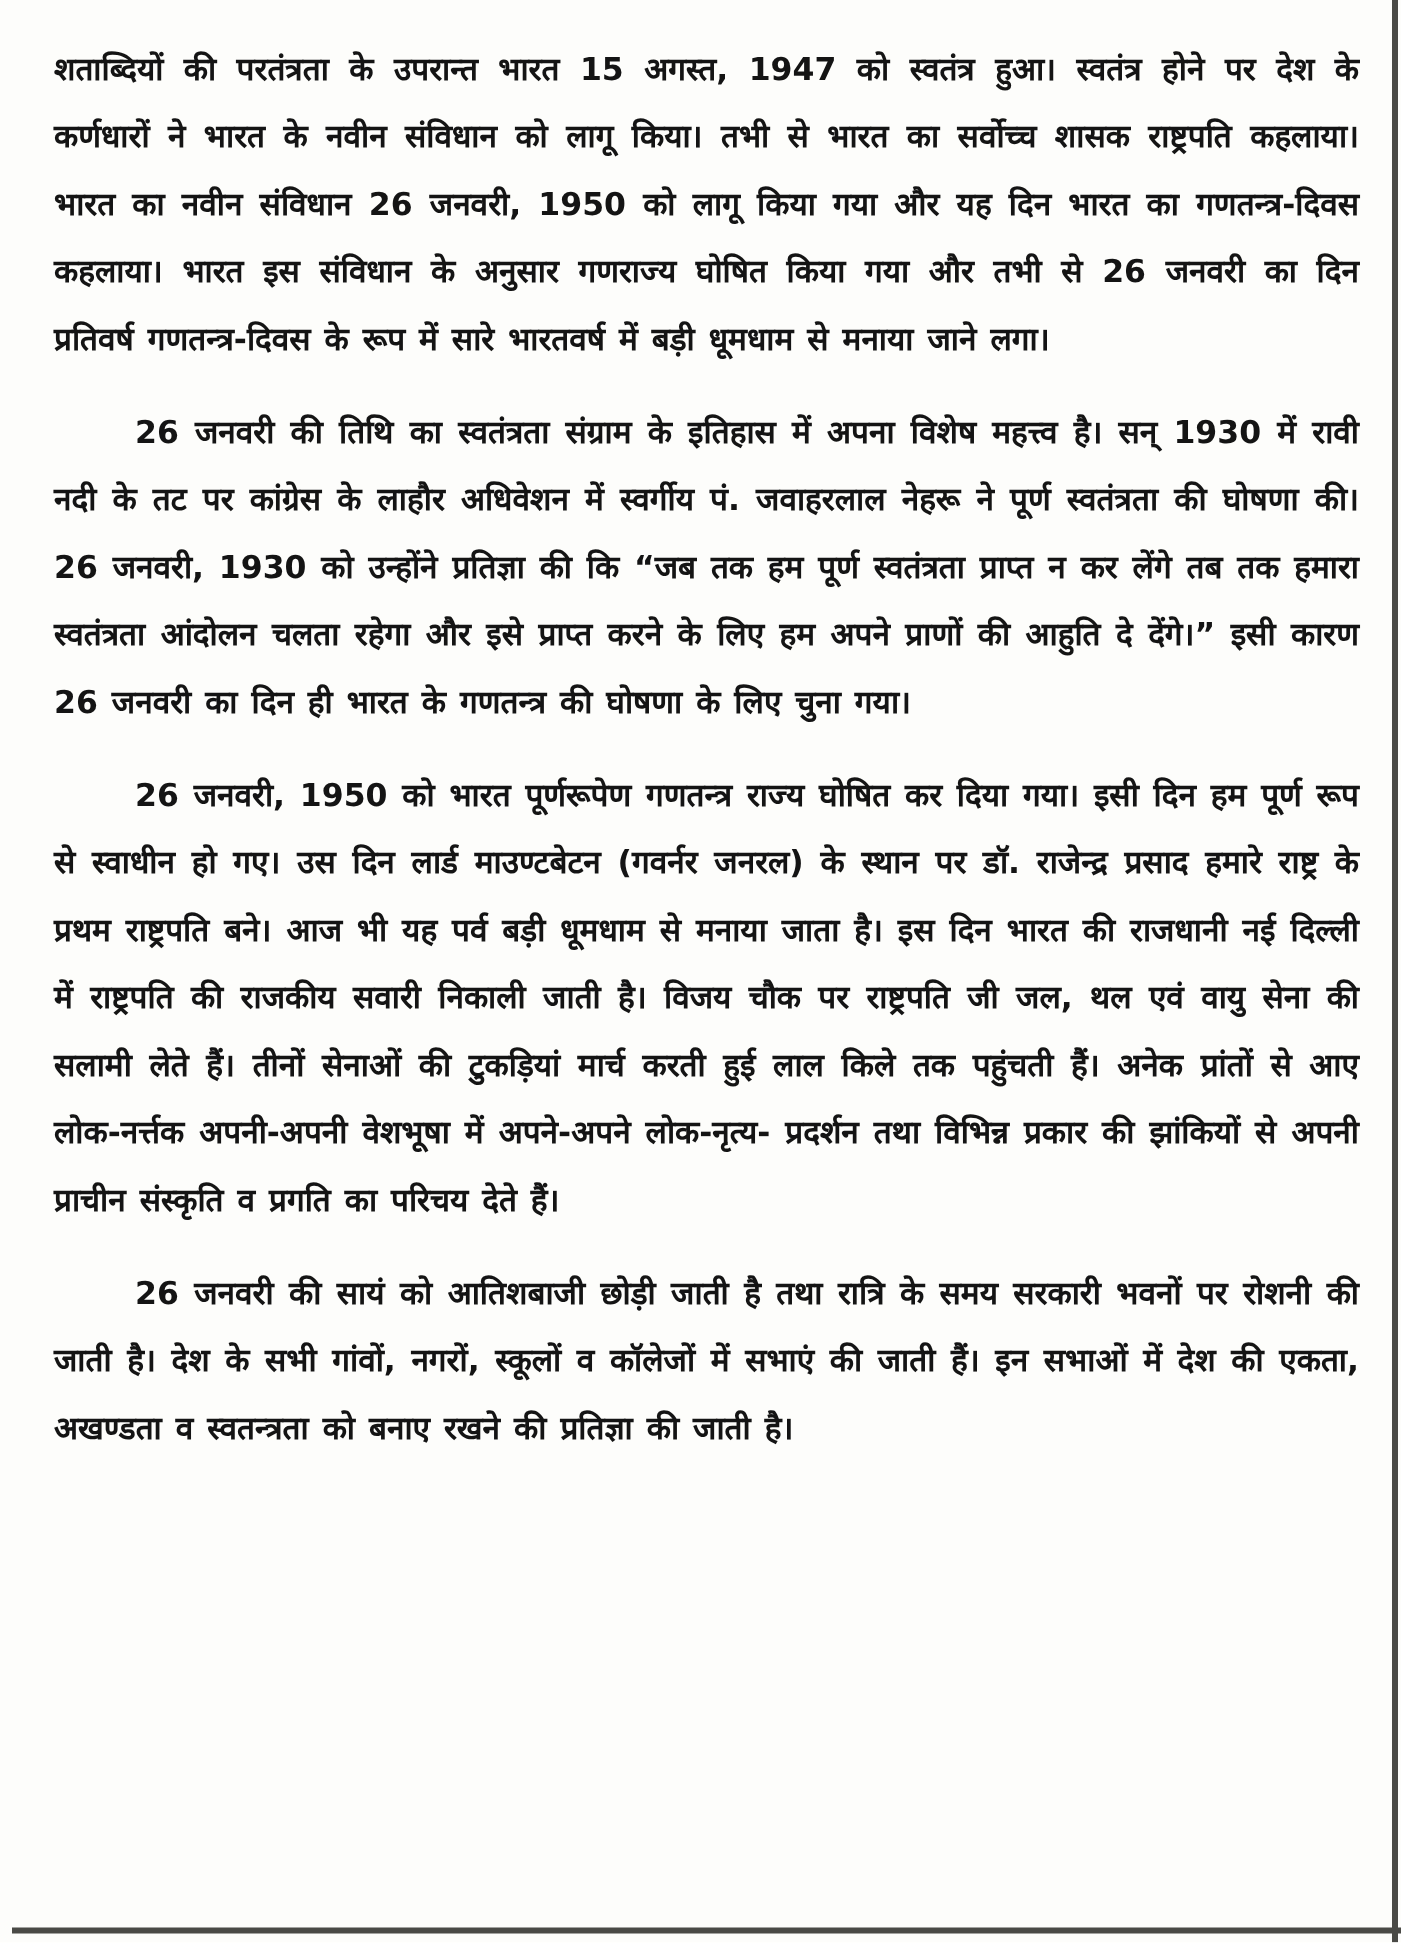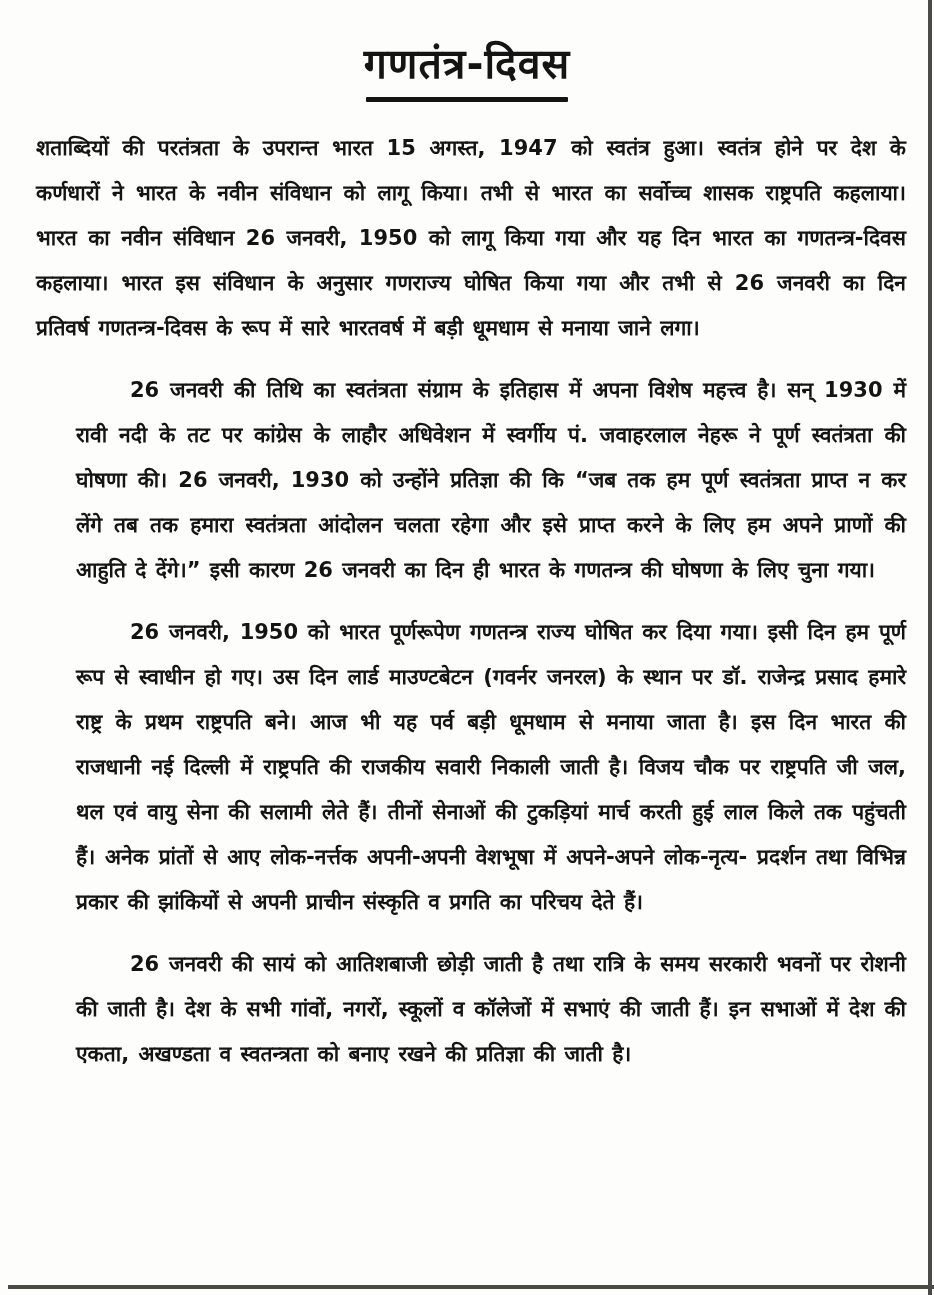--- a/index.html
+++ b/index.html
@@ -42,21 +42,21 @@
   }
   .para {
     font-size: 21px;
     font-weight: 700;
     line-height: 45px;
     text-align: justify;
     color: var(--ink);
     margin-bottom: 17px;
     word-spacing: 2px;
   }
-  .para.indent { text-indent: 54px; margin-left: 40px; }
+  .para.indent { text-indent: 54px; }
   .scan-edge-right {
     position: absolute;
     top: 0;
     right: 2px;
     width: 4px;
     height: 100%;
     background: var(--scan-edge);
   }
   .scan-edge-bottom {
     position: absolute;
@@ -65,24 +65,20 @@
     width: 926px;
     height: 4px;
     background: var(--scan-edge);
   }
 </style>
 </head>
 <body>
 
 <div class="page">
 
-  <div class="title-block">
-    <h1 class="essay-title">गणतंत्र-दिवस</h1>
-    <div class="title-underline"></div>
-  </div>
 
   <div class="essay-body">
     <p class="para">शताब्दियों की परतंत्रता के उपरान्त भारत 15 अगस्त, 1947 को स्वतंत्र हुआ। स्वतंत्र होने पर देश के कर्णधारों ने भारत के नवीन संविधान को लागू किया। तभी से भारत का सर्वोच्च शासक राष्ट्रपति कहलाया। भारत का नवीन संविधान 26 जनवरी, 1950 को लागू किया गया और यह दिन भारत का गणतन्त्र-दिवस कहलाया। भारत इस संविधान के अनुसार गणराज्य घोषित किया गया और तभी से 26 जनवरी का दिन प्रतिवर्ष गणतन्त्र-दिवस के रूप में सारे भारतवर्ष में बड़ी धूमधाम से मनाया जाने लगा।</p>
     <p class="para indent">26 जनवरी की तिथि का स्वतंत्रता संग्राम के इतिहास में अपना विशेष महत्त्व है। सन् 1930 में रावी नदी के तट पर कांग्रेस के लाहौर अधिवेशन में स्वर्गीय पं. जवाहरलाल नेहरू ने पूर्ण स्वतंत्रता की घोषणा की। 26 जनवरी, 1930 को उन्होंने प्रतिज्ञा की कि “जब तक हम पूर्ण स्वतंत्रता प्राप्त न कर लेंगे तब तक हमारा स्वतंत्रता आंदोलन चलता रहेगा और इसे प्राप्त करने के लिए हम अपने प्राणों की आहुति दे देंगे।” इसी कारण 26 जनवरी का दिन ही भारत के गणतन्त्र की घोषणा के लिए चुना गया।</p>
     <p class="para indent">26 जनवरी, 1950 को भारत पूर्णरूपेण गणतन्त्र राज्य घोषित कर दिया गया। इसी दिन हम पूर्ण रूप से स्वाधीन हो गए। उस दिन लार्ड माउण्टबेटन (गवर्नर जनरल) के स्थान पर डॉ. राजेन्द्र प्रसाद हमारे राष्ट्र के प्रथम राष्ट्रपति बने। आज भी यह पर्व बड़ी धूमधाम से मनाया जाता है। इस दिन भारत की राजधानी नई दिल्ली में राष्ट्रपति की राजकीय सवारी निकाली जाती है। विजय चौक पर राष्ट्रपति जी जल, थल एवं वायु सेना की सलामी लेते हैं। तीनों सेनाओं की टुकड़ियां मार्च करती हुई लाल किले तक पहुंचती हैं। अनेक प्रांतों से आए लोक-नर्त्तक अपनी-अपनी वेशभूषा में अपने-अपने लोक-नृत्य- प्रदर्शन तथा विभिन्न प्रकार की झांकियों से अपनी प्राचीन संस्कृति व प्रगति का परिचय देते हैं।</p>
     <p class="para indent">26 जनवरी की सायं को आतिशबाजी छोड़ी जाती है तथा रात्रि के समय सरकारी भवनों पर रोशनी की जाती है। देश के सभी गांवों, नगरों, स्कूलों व कॉलेजों में सभाएं की जाती हैं। इन सभाओं में देश की एकता, अखण्डता व स्वतन्त्रता को बनाए रखने की प्रतिज्ञा की जाती है।</p>
 
   </div>
 
   <div class="scan-edge-right"></div>

